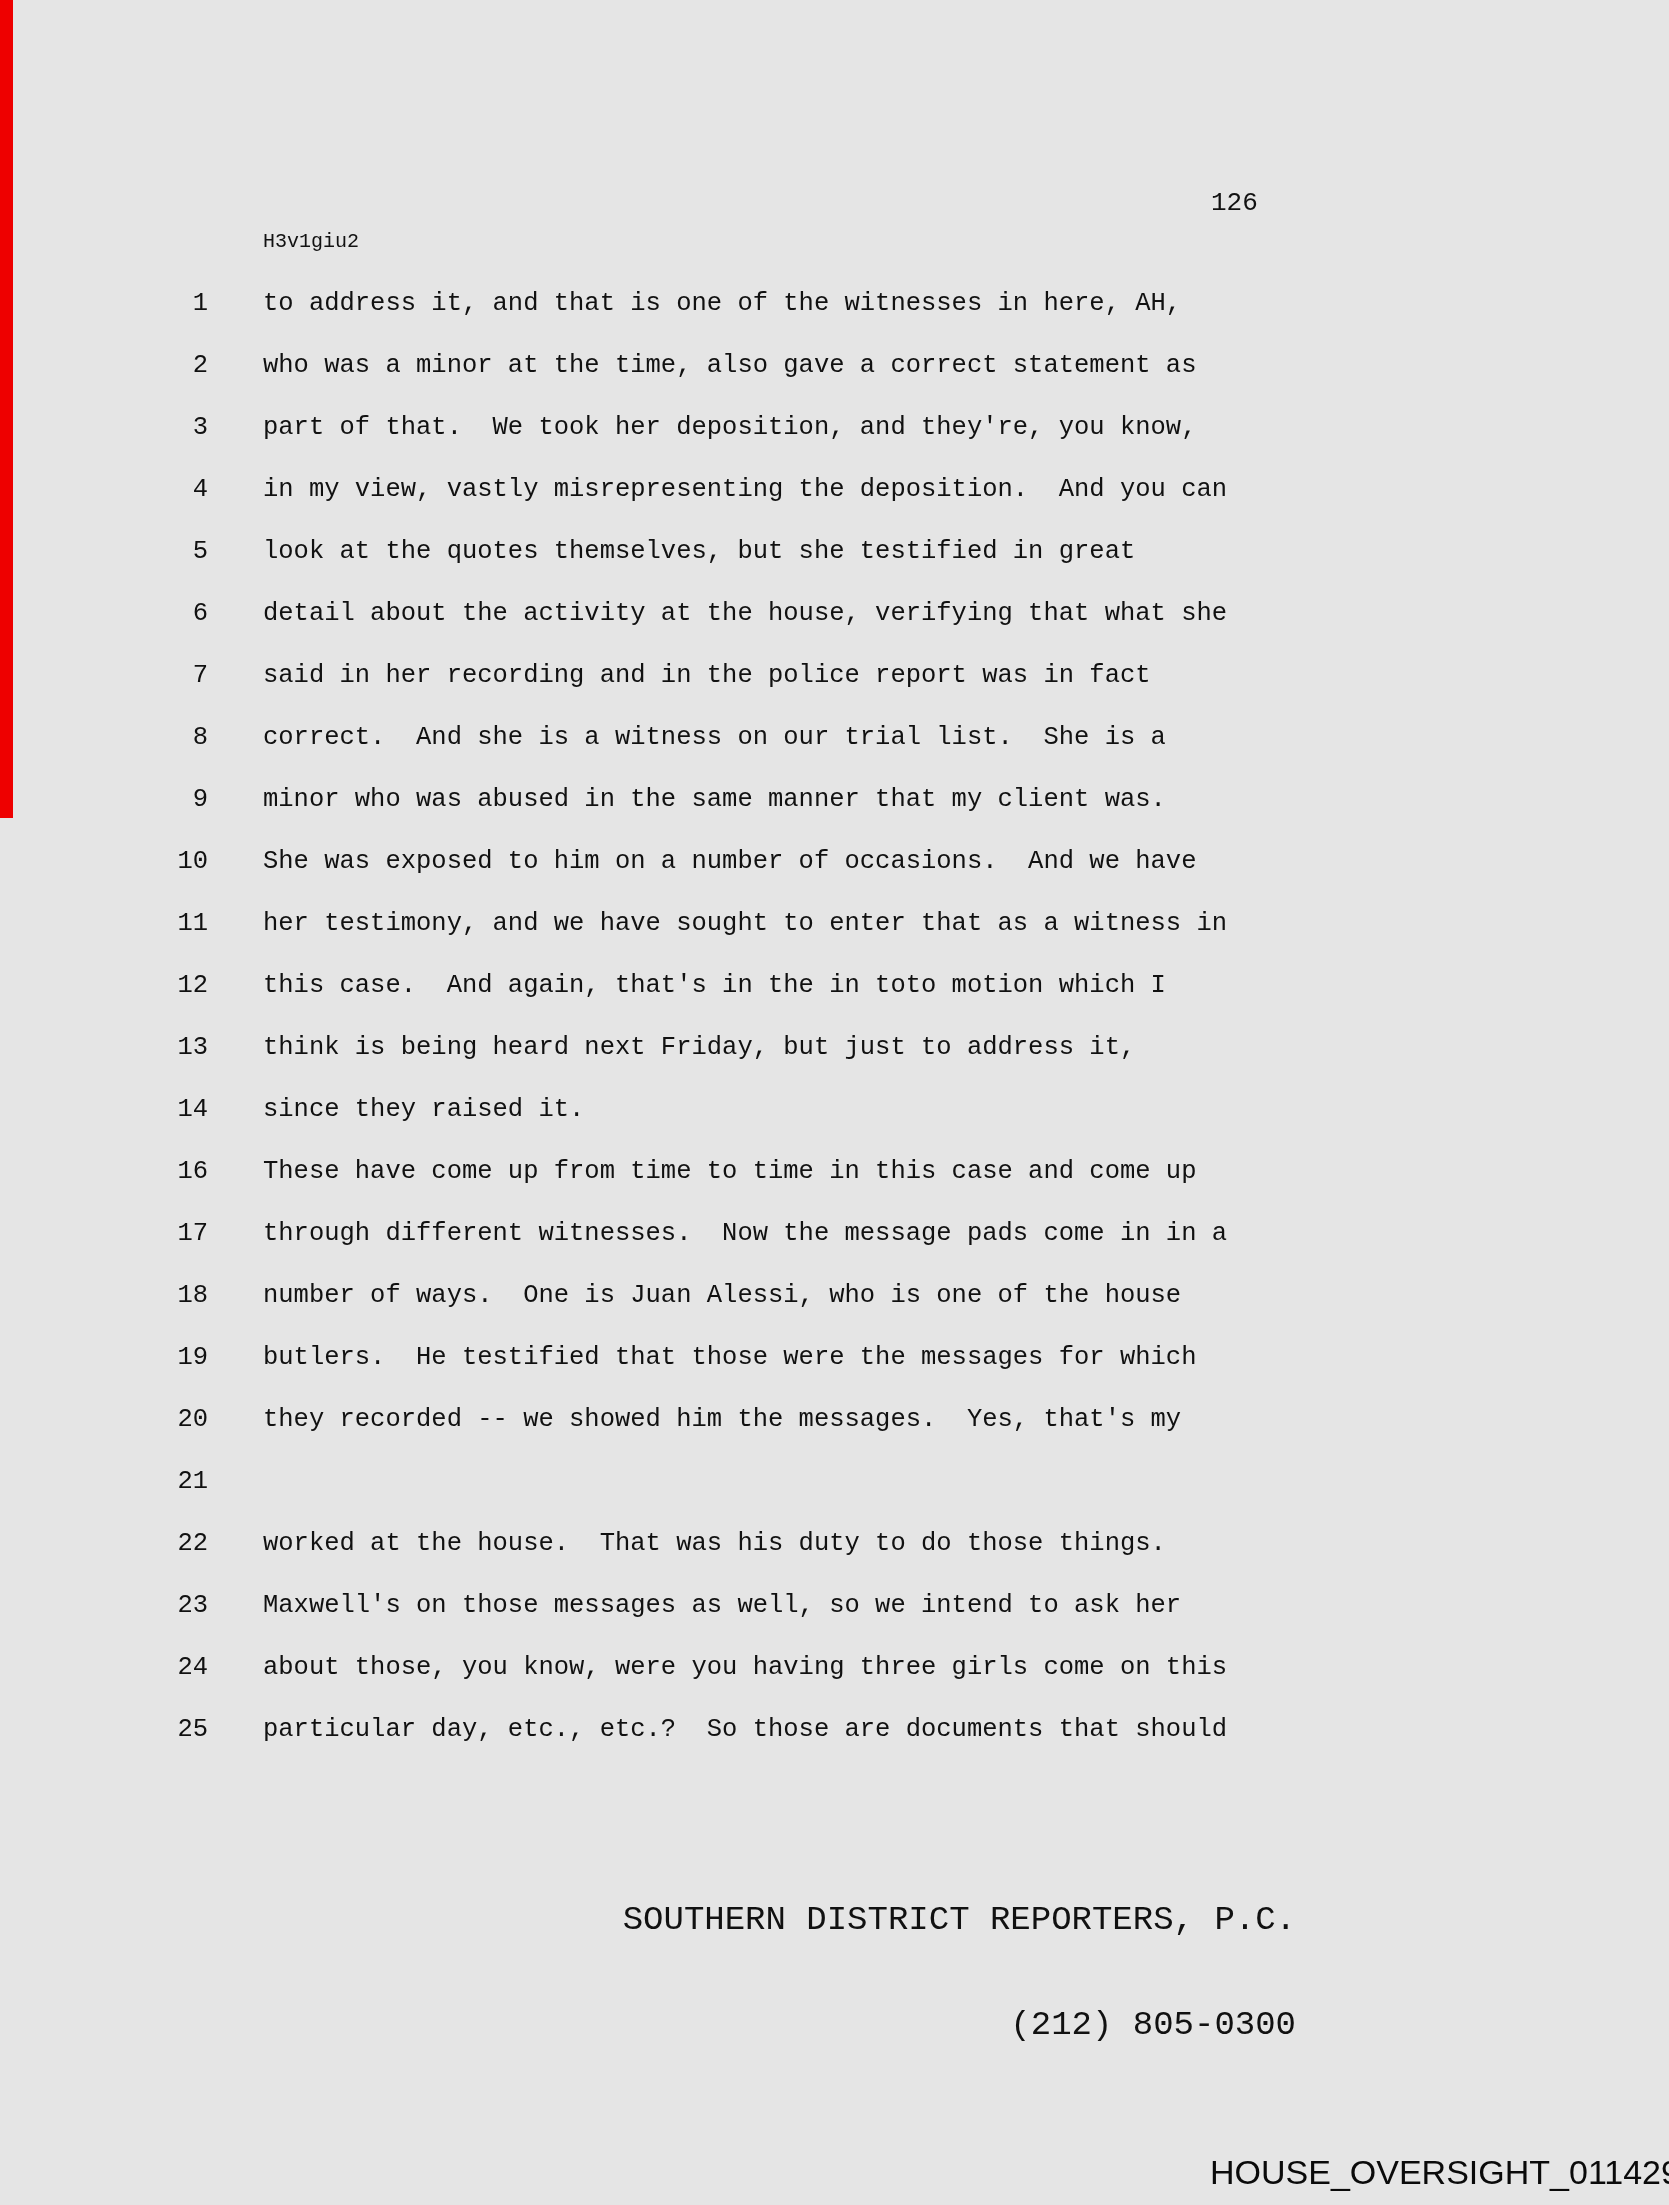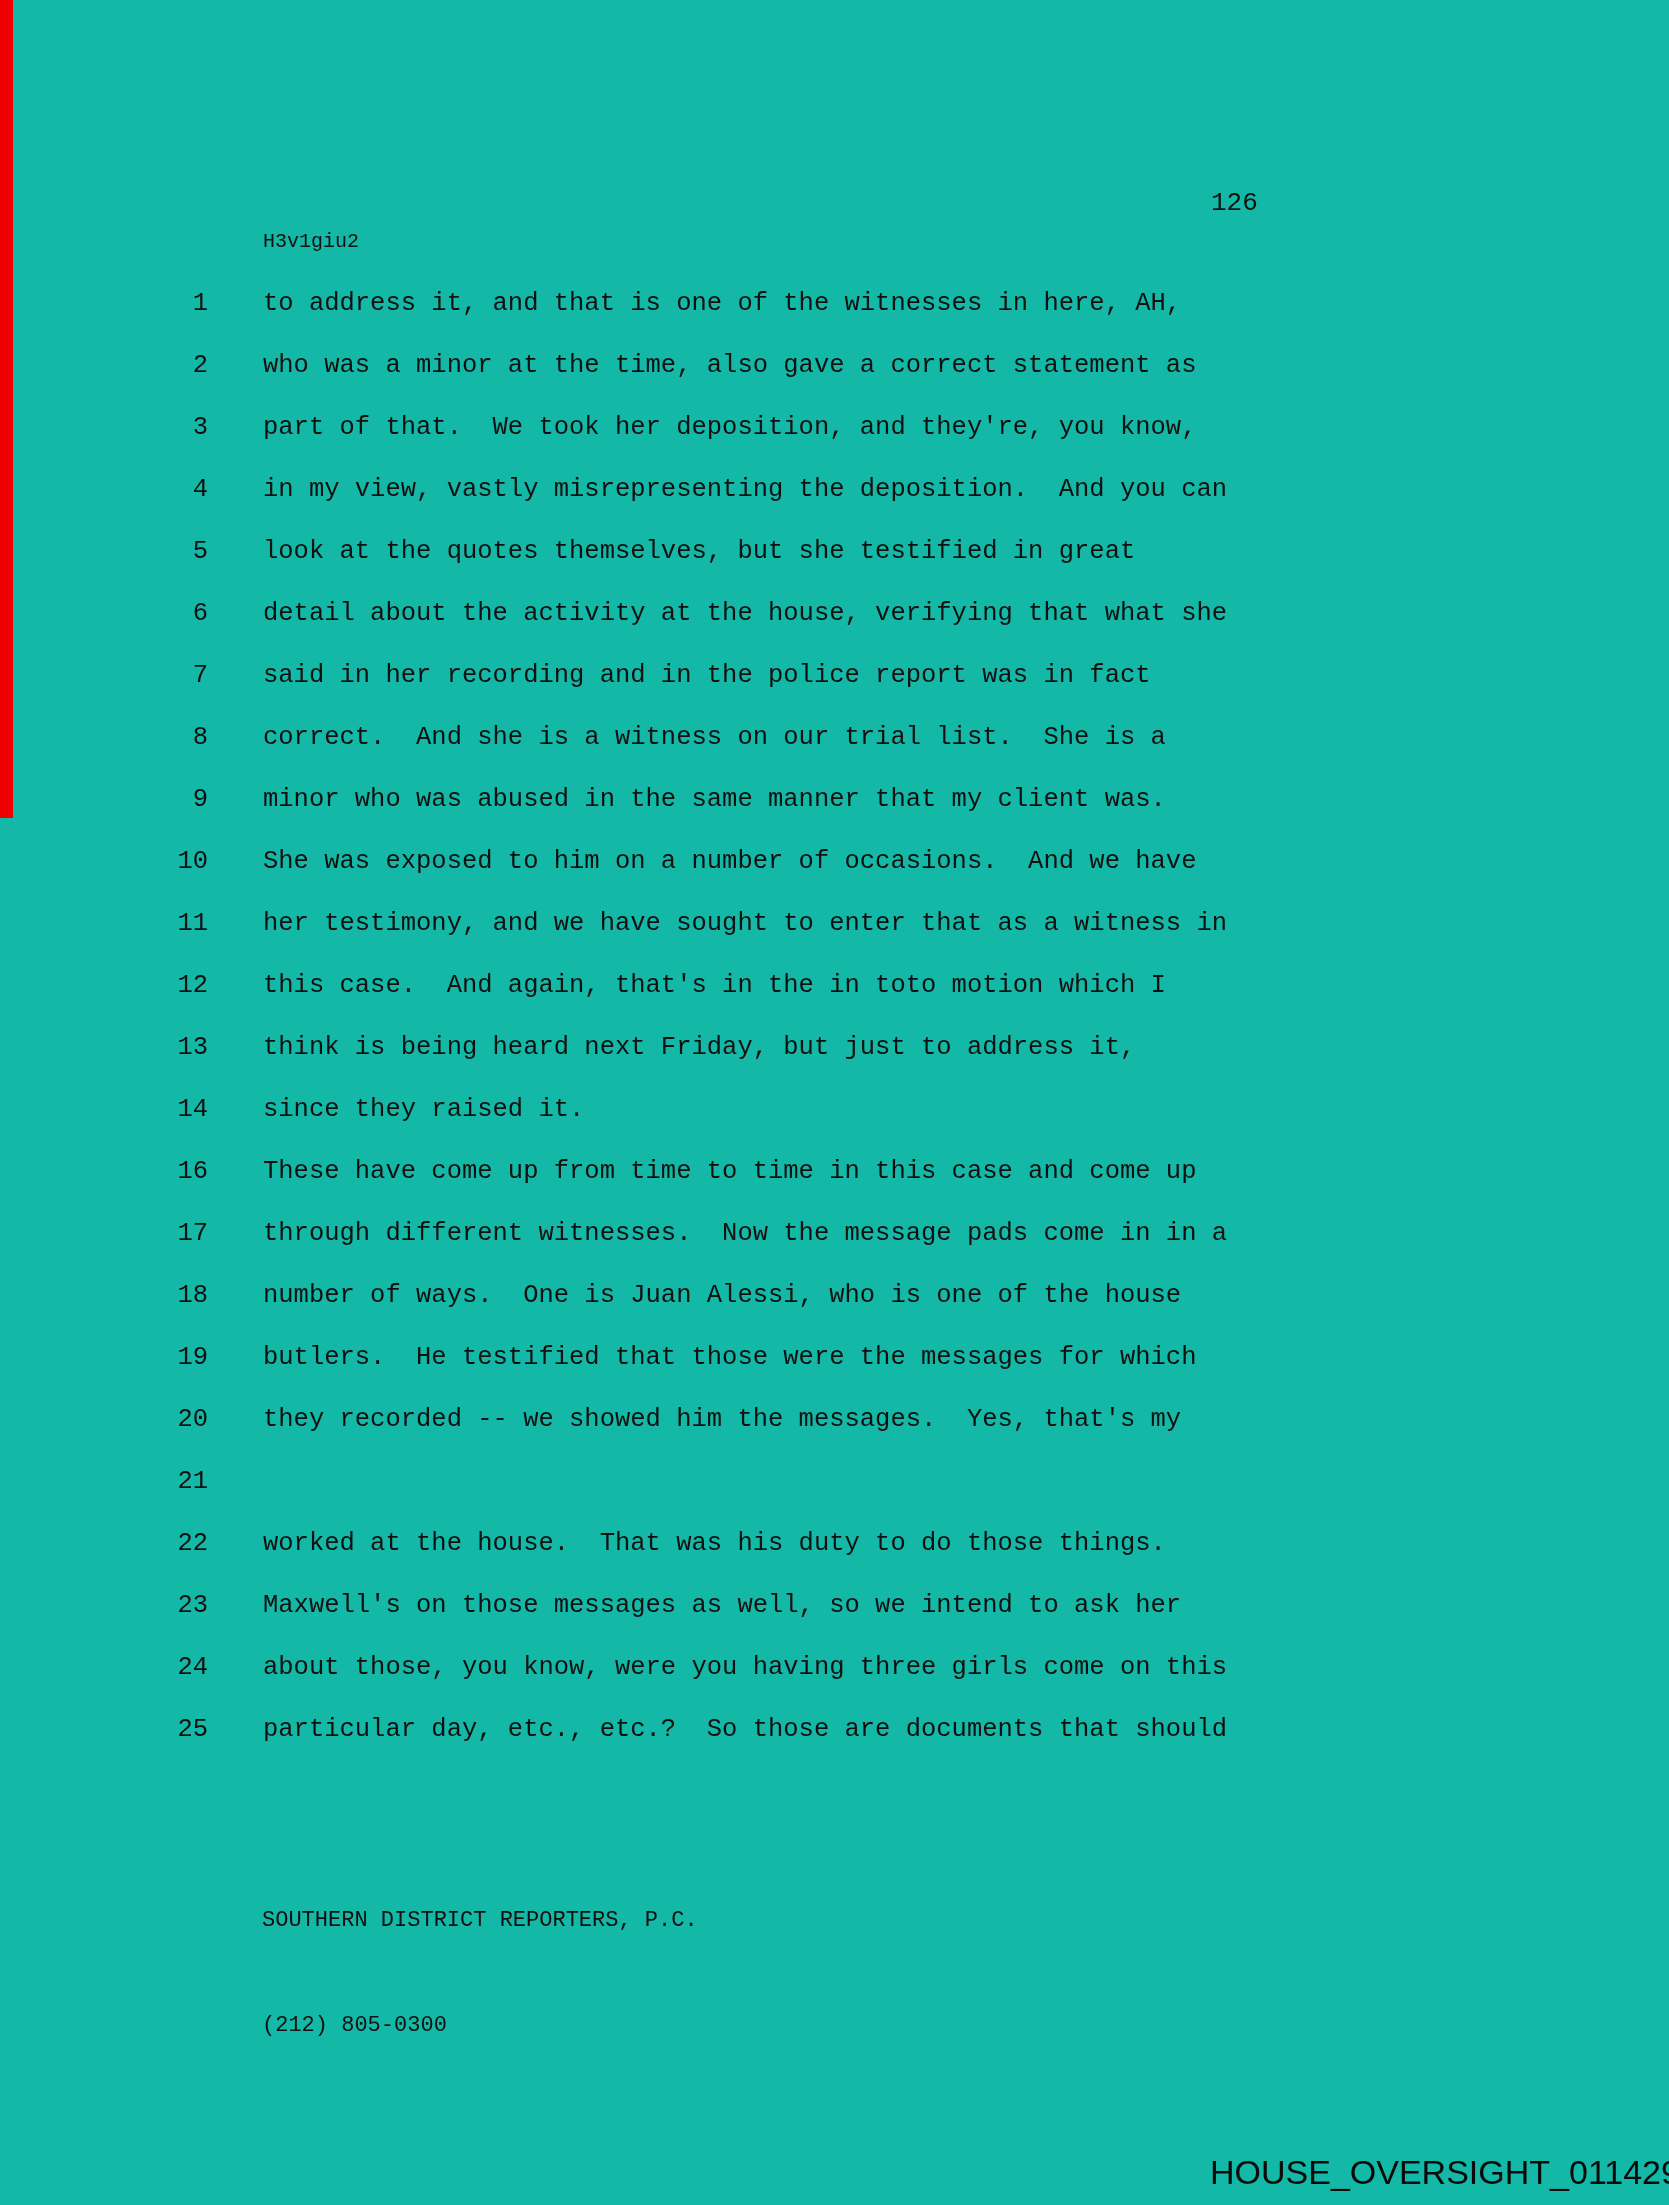--- a/index.html
+++ b/index.html
@@ -4,21 +4,21 @@
 <style>
   html, body {
     margin: 0;
     padding: 0;
     background: #ffffff;
   }
   .page {
     position: relative;
     width: 1669px;
     height: 2205px;
-    background: #14b8a6;
+    background: #e5e5e5;
     overflow: hidden;
     font-family: "Liberation Mono", "DejaVu Sans Mono", monospace;
     color: #111111;
   }
   .red-bar {
     position: absolute;
     left: 0;
     top: 0;
     width: 13px;
     height: 818px;
@@ -60,22 +60,22 @@
   .line-text {
     padding-left: 55px;
     white-space: pre;
     flex: 0 0 auto;
   }
   .footer {
     position: absolute;
     top: 1833px;
     left: 262px;
     width: 1034px;
-    text-align: left;
-    font-size: 22px;
+    text-align: right;
+    font-size: 34px;
     line-height: 35px;
     white-space: pre;
   }
   .bates {
     position: absolute;
     left: 1210px;
     top: 2155px;
     font-family: "Liberation Sans", "DejaVu Sans", sans-serif;
     font-size: 34px;
     line-height: 34px;

